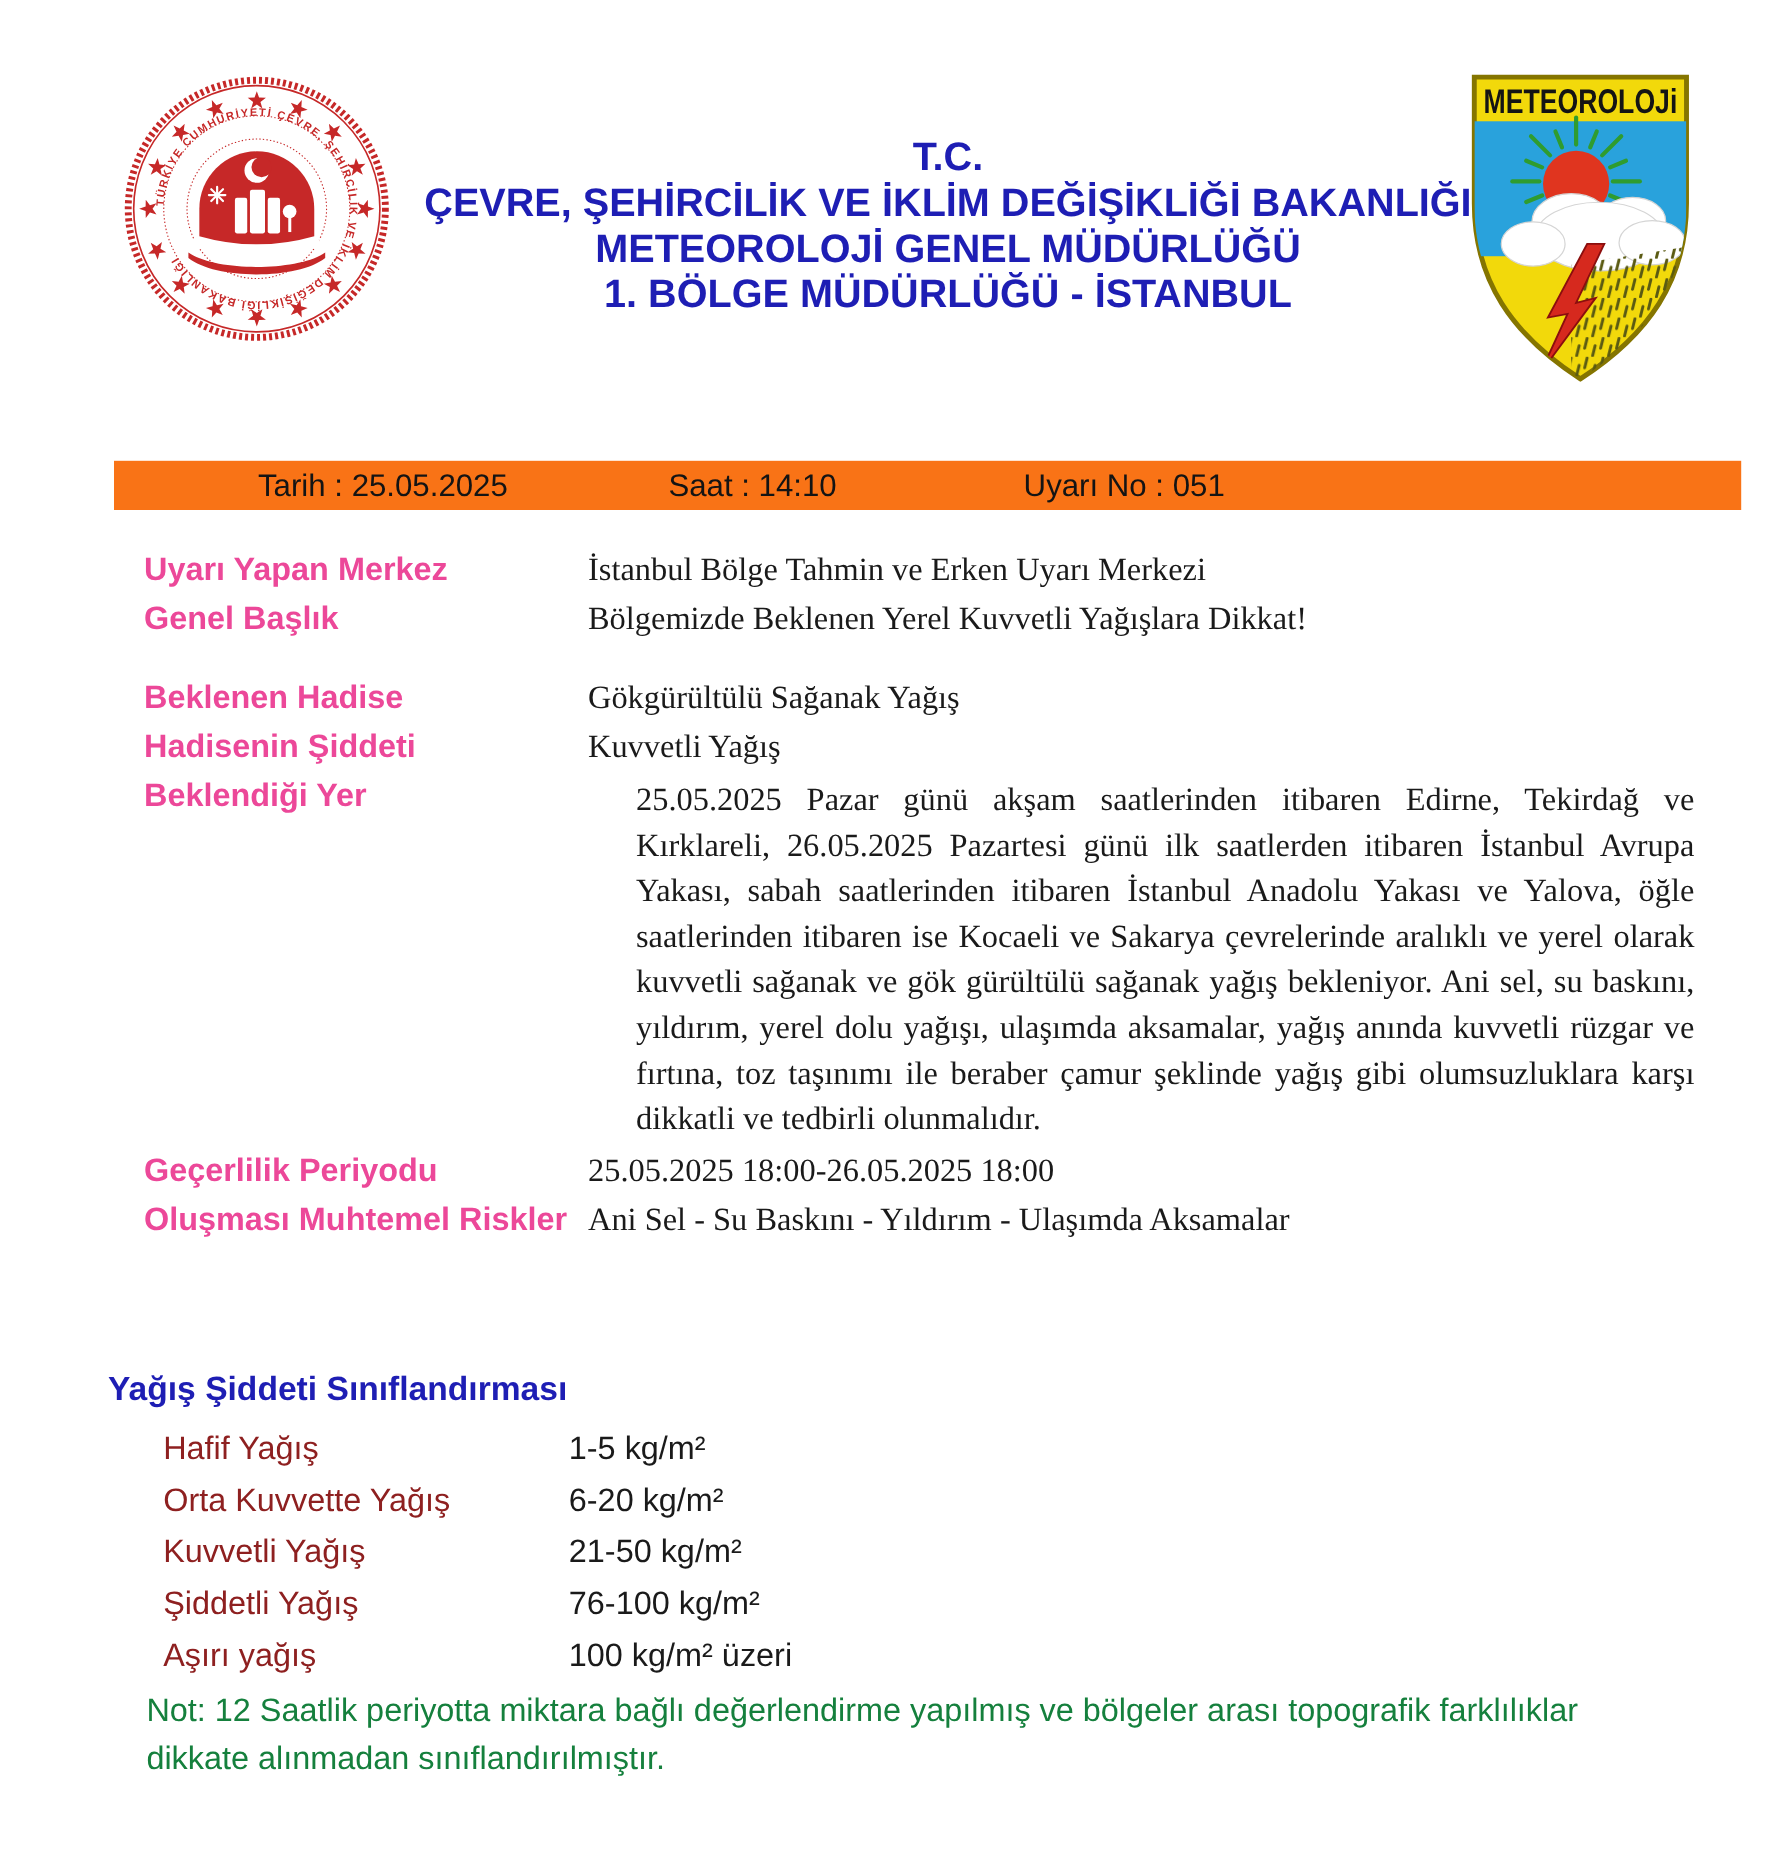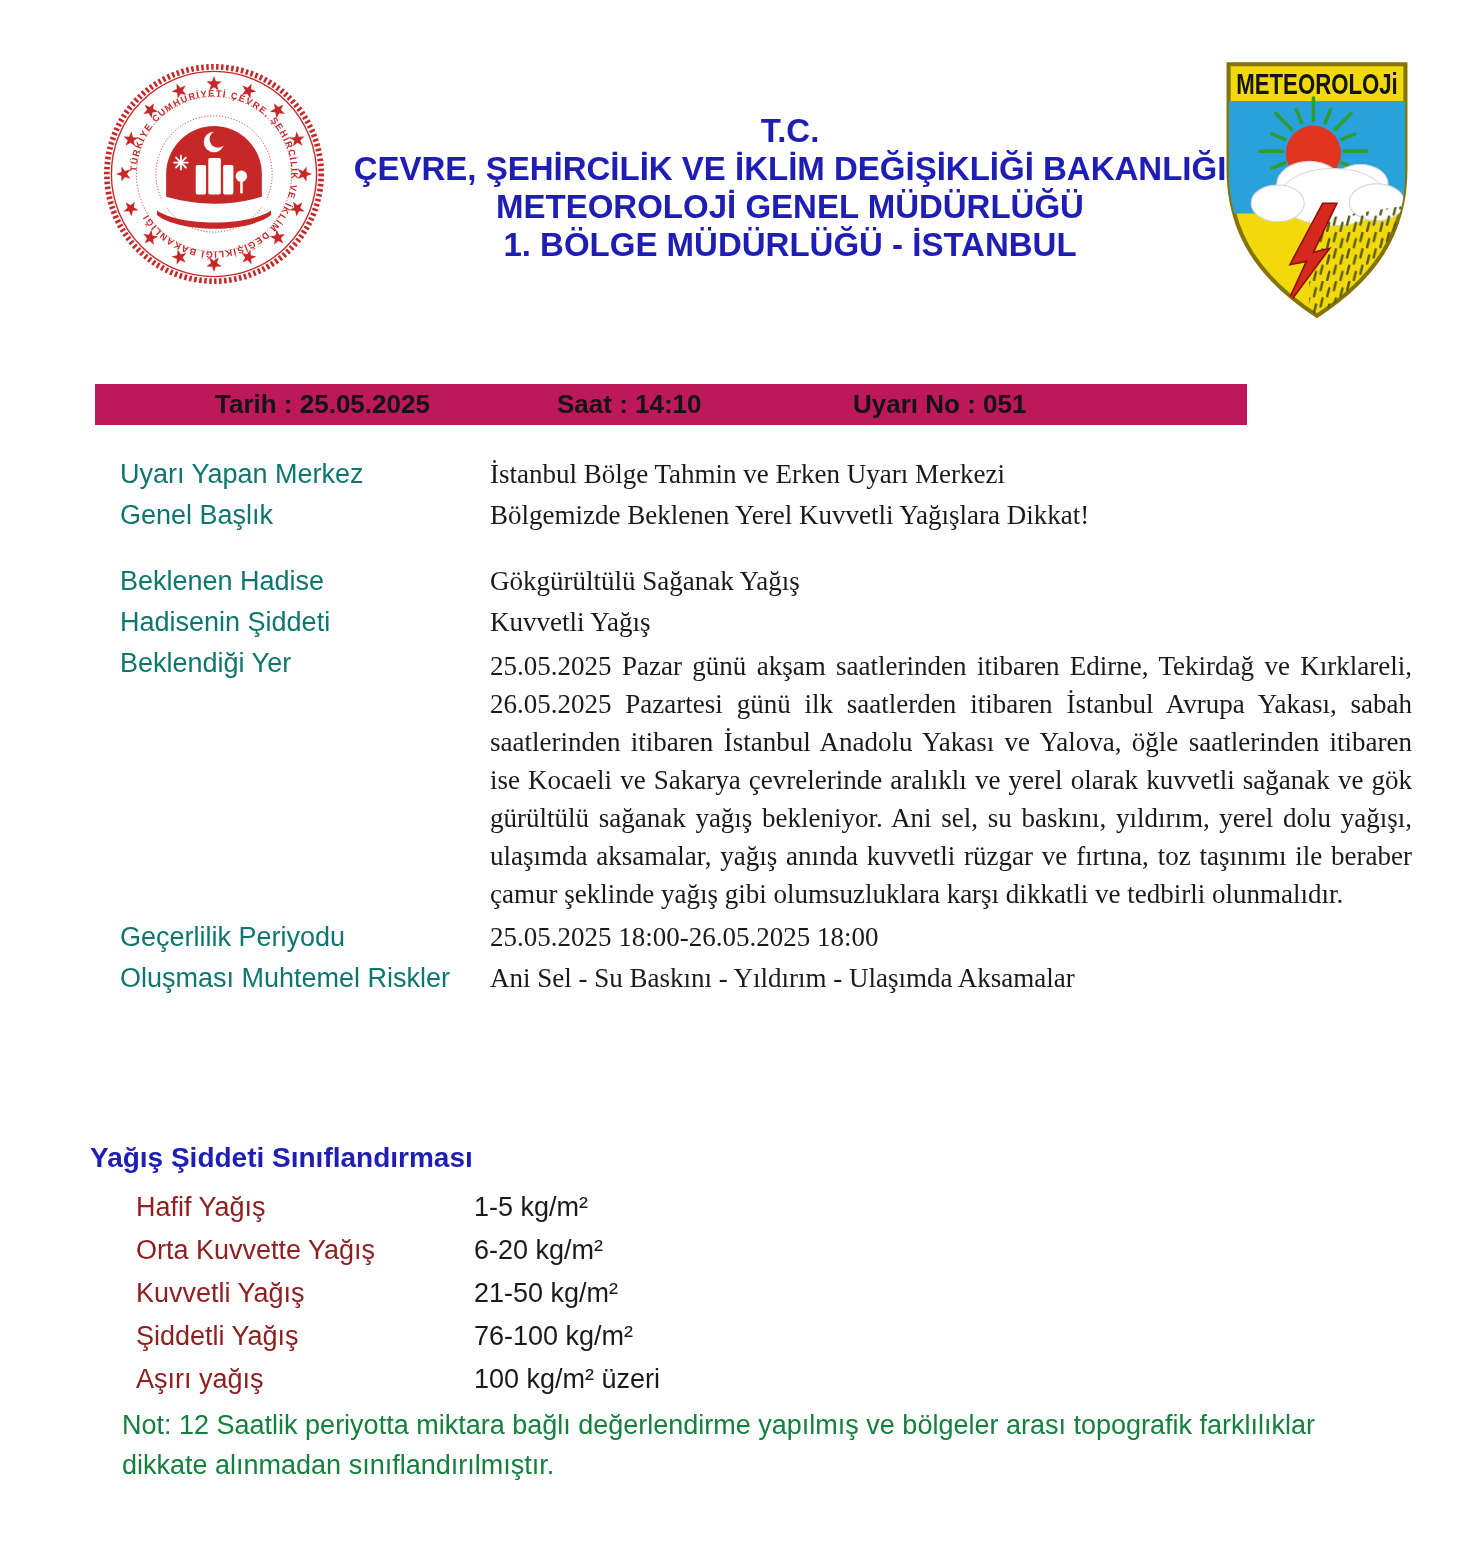--- a/index.html
+++ b/index.html
@@ -12,33 +12,33 @@
   
   .seal{position:absolute;left:100px;top:60px;width:228px;height:228px;}
   .shield{position:absolute;left:1212px;top:52px;width:210px;height:276px;}
   .title-block{
     position:absolute;left:340px;top:112px;width:900px;text-align:center;
     font-weight:bold;font-size:33px;line-height:38px;color:#1e1eb4;
   }
 
   
   .info-bar{
-    position:absolute;left:95px;top:384px;width:1152px;height:41px;
-    background:#be185d;font-weight:bold;font-size:26px;line-height:41px;color:#141414;
+    position:absolute;left:95px;top:384px;width:1356px;height:41px;
+    background:#f97316;font-weight:normal;font-size:26px;line-height:41px;color:#141414;
   }
   .info-bar span{position:absolute;top:0;white-space:nowrap;}
   .ib-date{left:120px;} .ib-time{left:462px;} .ib-no{left:758px;}
 
   
   .fields{position:absolute;left:120px;top:458px;right:65px;font-size:27px;}
   .frow{display:grid;grid-template-columns:370px 1fr;margin-bottom:8px;}
-  .flabel{font-weight:normal;color:#0f766e;line-height:33px;padding-right:10px;}
+  .flabel{font-weight:bold;color:#ec4899;line-height:33px;padding-right:10px;}
   .fvalue{color:#1a1a1a;line-height:33px;font-family:Liberation Serif, serif;}
   .gap-before{margin-top:33px;}
-  .para .fvalue{text-align:justify;line-height:38px;}
+  .para .fvalue{text-align:justify;line-height:38px;margin-left:40px;}
 
   
   .classification{position:absolute;left:90px;top:1140px;right:80px;font-size:27px;}
   .cls-heading{color:#1e1eb4;font-weight:bold;font-size:28px;line-height:36px;margin:0 0 10px 0;}
   .crow{display:grid;grid-template-columns:372px 1fr;margin-left:12px;line-height:43px;}
   .clabel{color:#8e2020;margin-left:34px;}
   .cvalue{color:#1a1a1a;}
   .note{margin-top:4px;color:#15803d;line-height:40px;margin-left:32px;}
 </style>
 </head>

